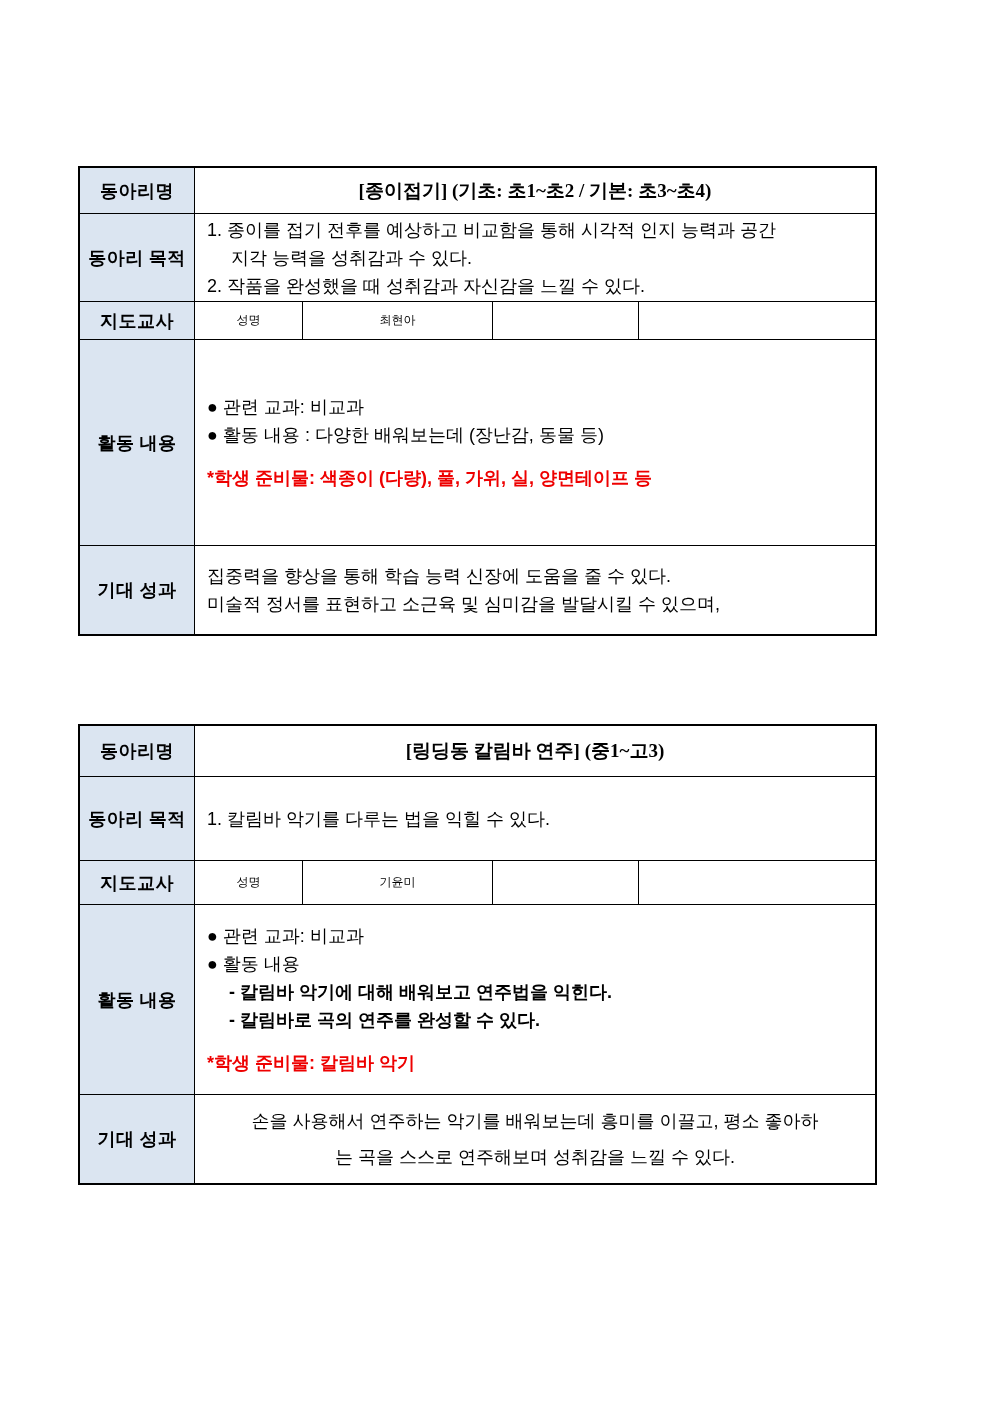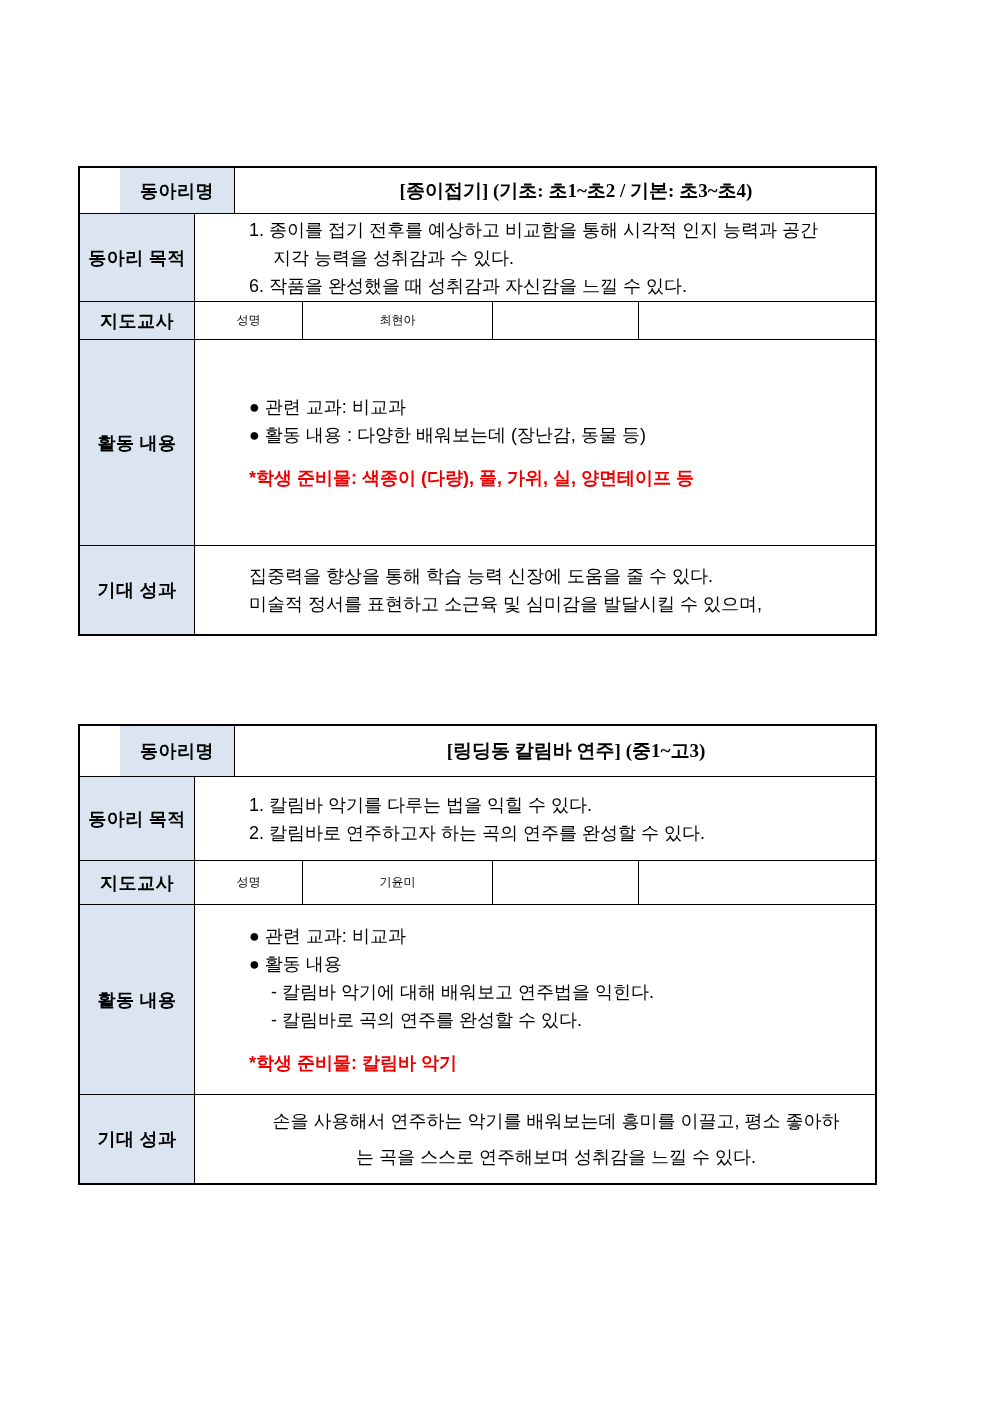--- a/index.html
+++ b/index.html
@@ -19,21 +19,21 @@
   .page { position: absolute; inset: 0; background: var(--page-bg); }
 
   .doc-table {
     position: absolute; left: 78px; width: 799px;
     border: 2.5px solid var(--border); background: #ffffff;
   }
   .t1 { top: 166px; }
   .t2 { top: 724px; }
 
   .row { display: flex; border-top: 1.5px solid var(--border); width: 100%; }
-  .row:first-child { border-top: none; padding-left: 40px; }
+  .row:first-child { border-top: none; }
 
   
   .t1 .r1 { height: 45px; }
   .t1 .r2 { height: 88px; }
   .t1 .r3 { height: 38px; }
   .t1 .r4 { height: 206px; }
   .t1 .r5 { height: 89px; }
   
   .t2 .r1 { height: 50px; }
   .t2 .r2 { height: 84px; }
@@ -46,30 +46,30 @@
     background: var(--label-bg);
     border-right: 1.7px solid var(--border);
     display: flex; align-items: center; justify-content: center;
     font-family: "Liberation Serif", serif;
     font-weight: bold; font-size: 18px; text-align: center;
     letter-spacing: 0.5px;
   }
   .content-cell {
     flex: 1 1 auto; min-width: 0;
     display: flex; flex-direction: column; justify-content: center;
-    padding: 4px 12px; font-size: 18px; line-height: 28px; margin-left: 42px;
+    padding: 4px 12px; font-size: 18px; line-height: 28px;
   }
   .title-cell {
     align-items: center; text-align: center;
     font-family: "Liberation Serif", serif;
     font-weight: bold; font-size: 19px;
   }
   .line { white-space: nowrap; }
   .indent { padding-left: 24px; }
-  .sub-indent { padding-left: 22px; }
+  .sub-indent { padding-left: 22px; font-weight: bold; }
   .materials { color: var(--red); font-weight: bold; }
   .spacer { height: 15px; }
   .outcome-tall .line { line-height: 36px; white-space: normal; text-align: center; }
 
   
   .cell {
     display: flex; align-items: center; justify-content: center;
     border-right: 1.5px solid var(--border);
     font-size: 12px;
   }
@@ -89,21 +89,21 @@
     <div class="row r1">
       <div class="label-cell">동아리명</div>
       <div class="content-cell title-cell">[종이접기] (기초: 초1~초2 / 기본: 초3~초4)</div>
     </div>
 
     <div class="row r2">
       <div class="label-cell">동아리 목적</div>
       <div class="content-cell">
         <div class="line">1. 종이를 접기 전후를 예상하고 비교함을 통해 시각적 인지 능력과 공간</div>
         <div class="line indent">지각 능력을 성취감과 수 있다.</div>
-        <div class="line">6. 작품을 완성했을 때 성취감과 자신감을 느낄 수 있다.</div>
+        <div class="line">2. 작품을 완성했을 때 성취감과 자신감을 느낄 수 있다.</div>
       </div>
     </div>
 
     <div class="row r3">
       <div class="label-cell">지도교사</div>
       <div class="cell c-field">성명</div>
       <div class="cell c-name">최현아</div>
       <div class="cell c-e1"></div>
       <div class="cell c-e2"></div>
     </div>
@@ -132,21 +132,20 @@
 
     <div class="row r1">
       <div class="label-cell">동아리명</div>
       <div class="content-cell title-cell">[링딩동 칼림바 연주] (중1~고3)</div>
     </div>
 
     <div class="row r2">
       <div class="label-cell">동아리 목적</div>
       <div class="content-cell">
         <div class="line">1. 칼림바 악기를 다루는 법을 익힐 수 있다.</div>
-        <div class="line">2. 칼림바로 연주하고자 하는 곡의 연주를 완성할 수 있다.</div>
       </div>
     </div>
 
     <div class="row r3">
       <div class="label-cell">지도교사</div>
       <div class="cell c-field">성명</div>
       <div class="cell c-name">기윤미</div>
       <div class="cell c-e1"></div>
       <div class="cell c-e2"></div>
     </div>

